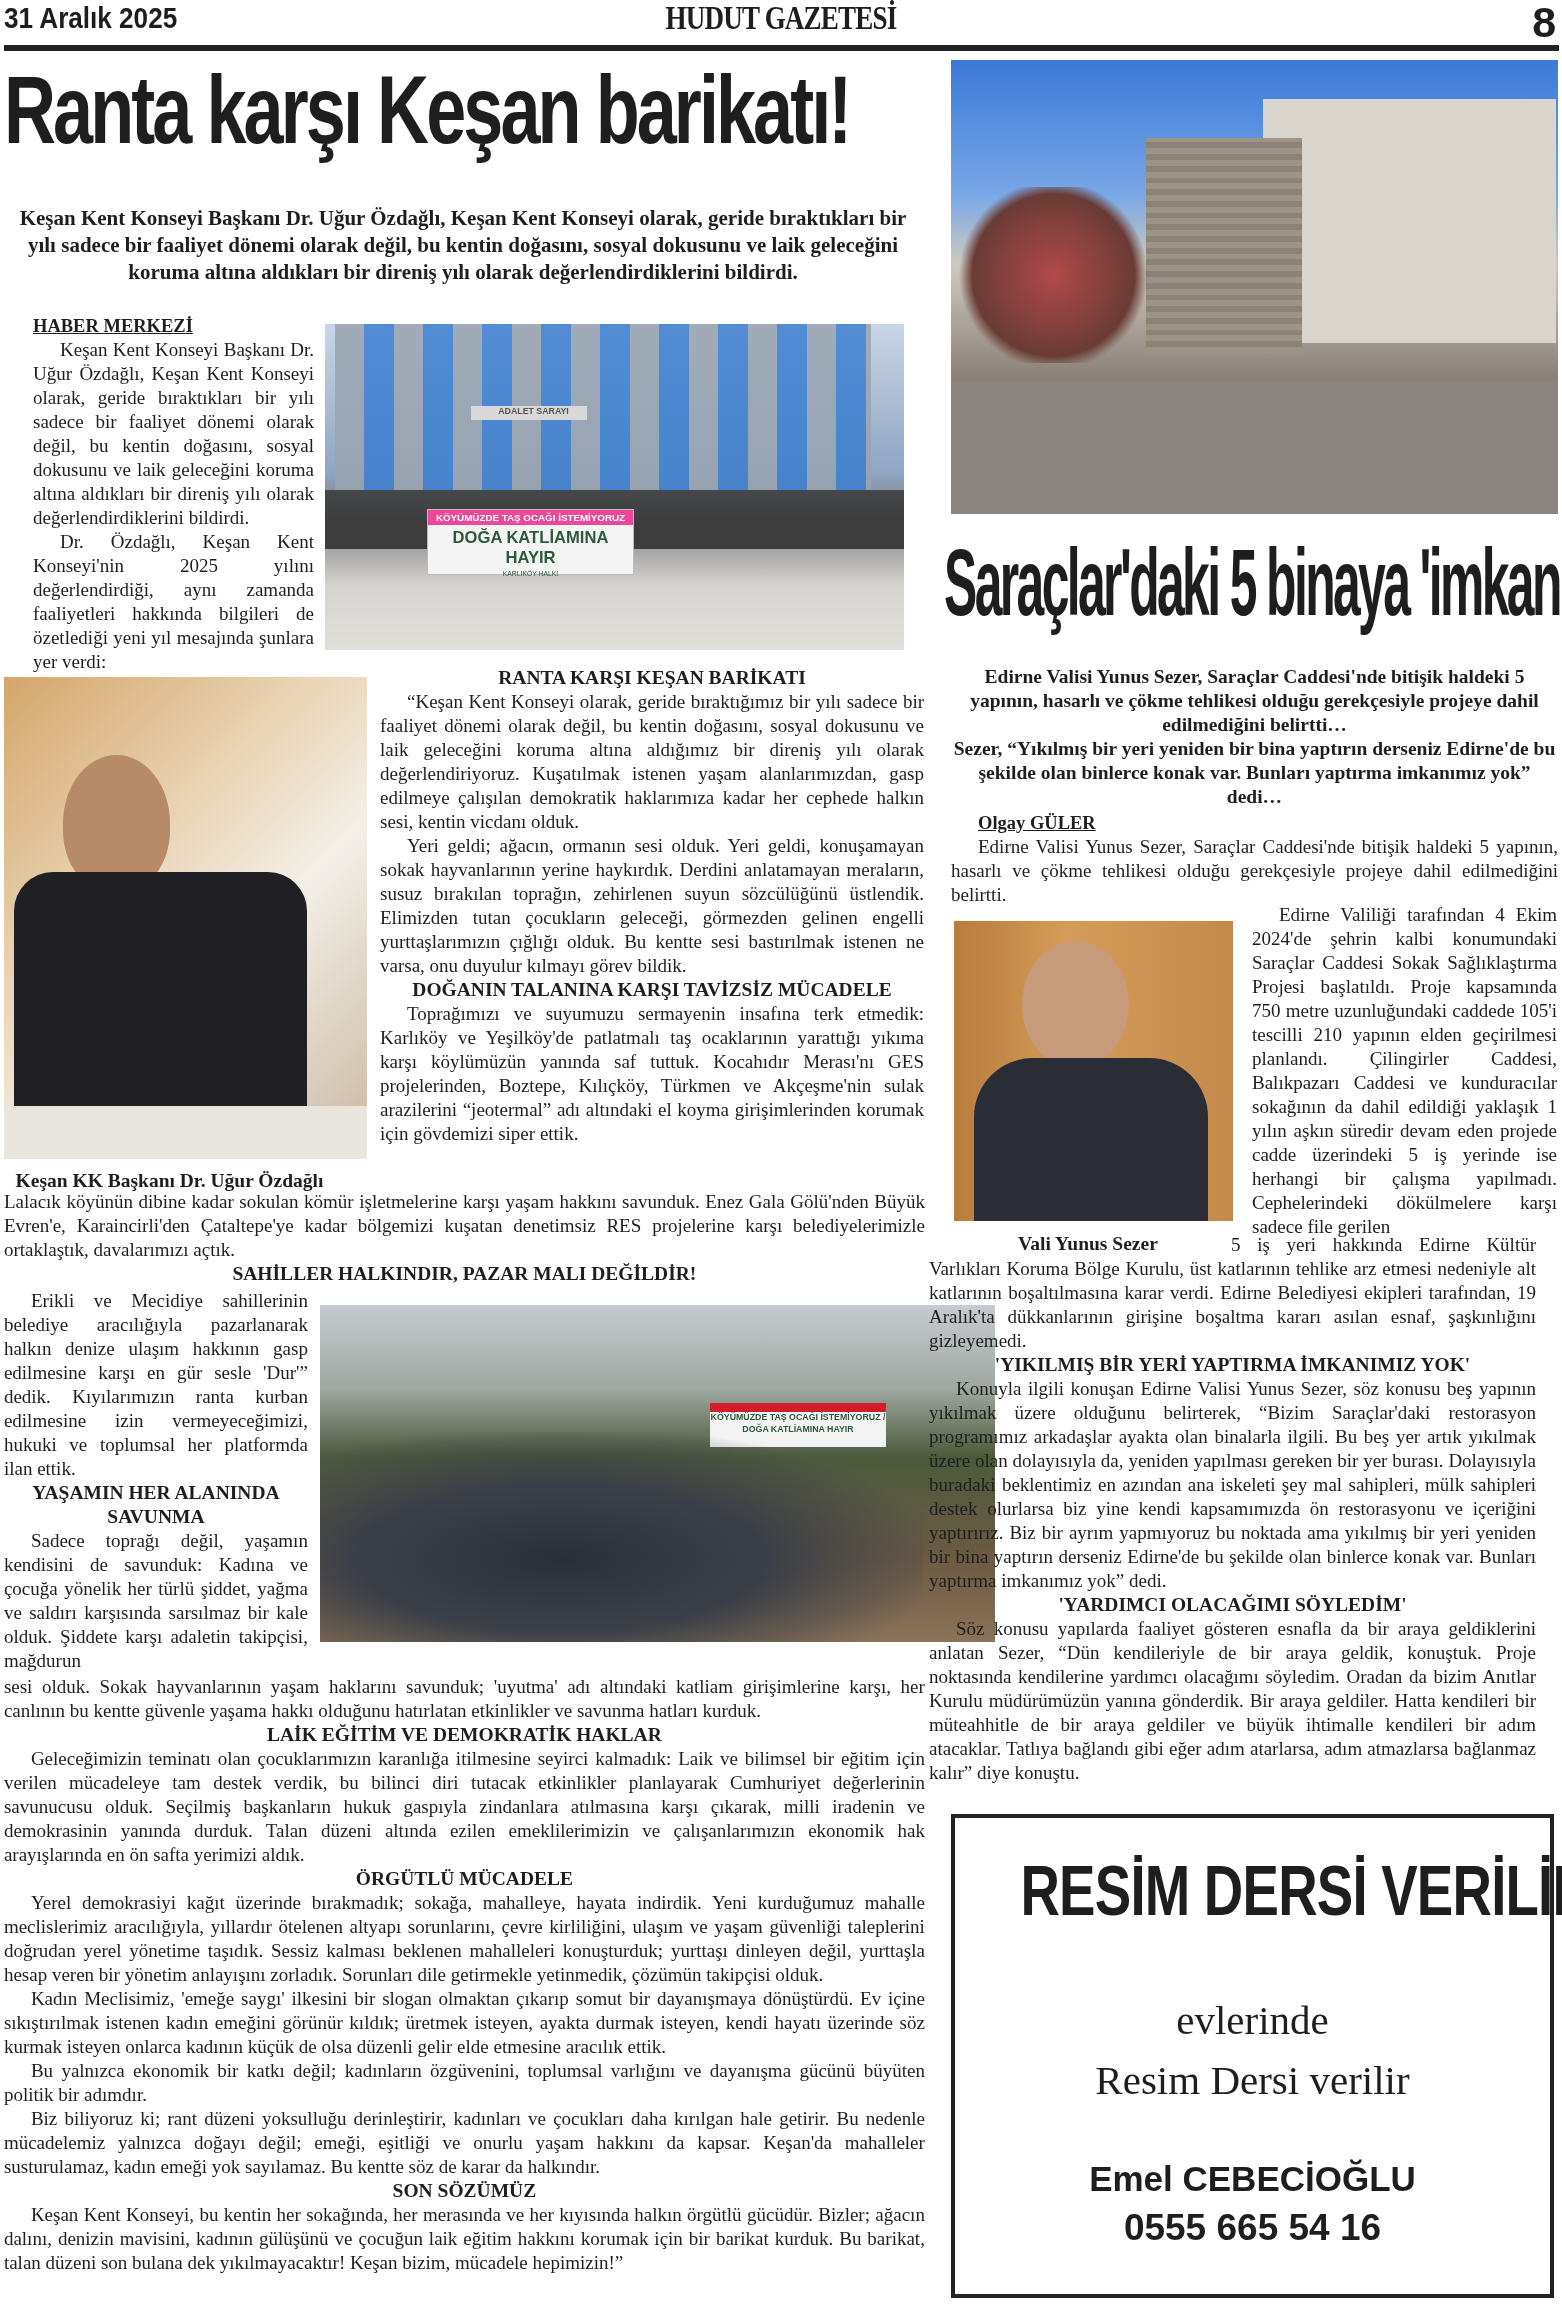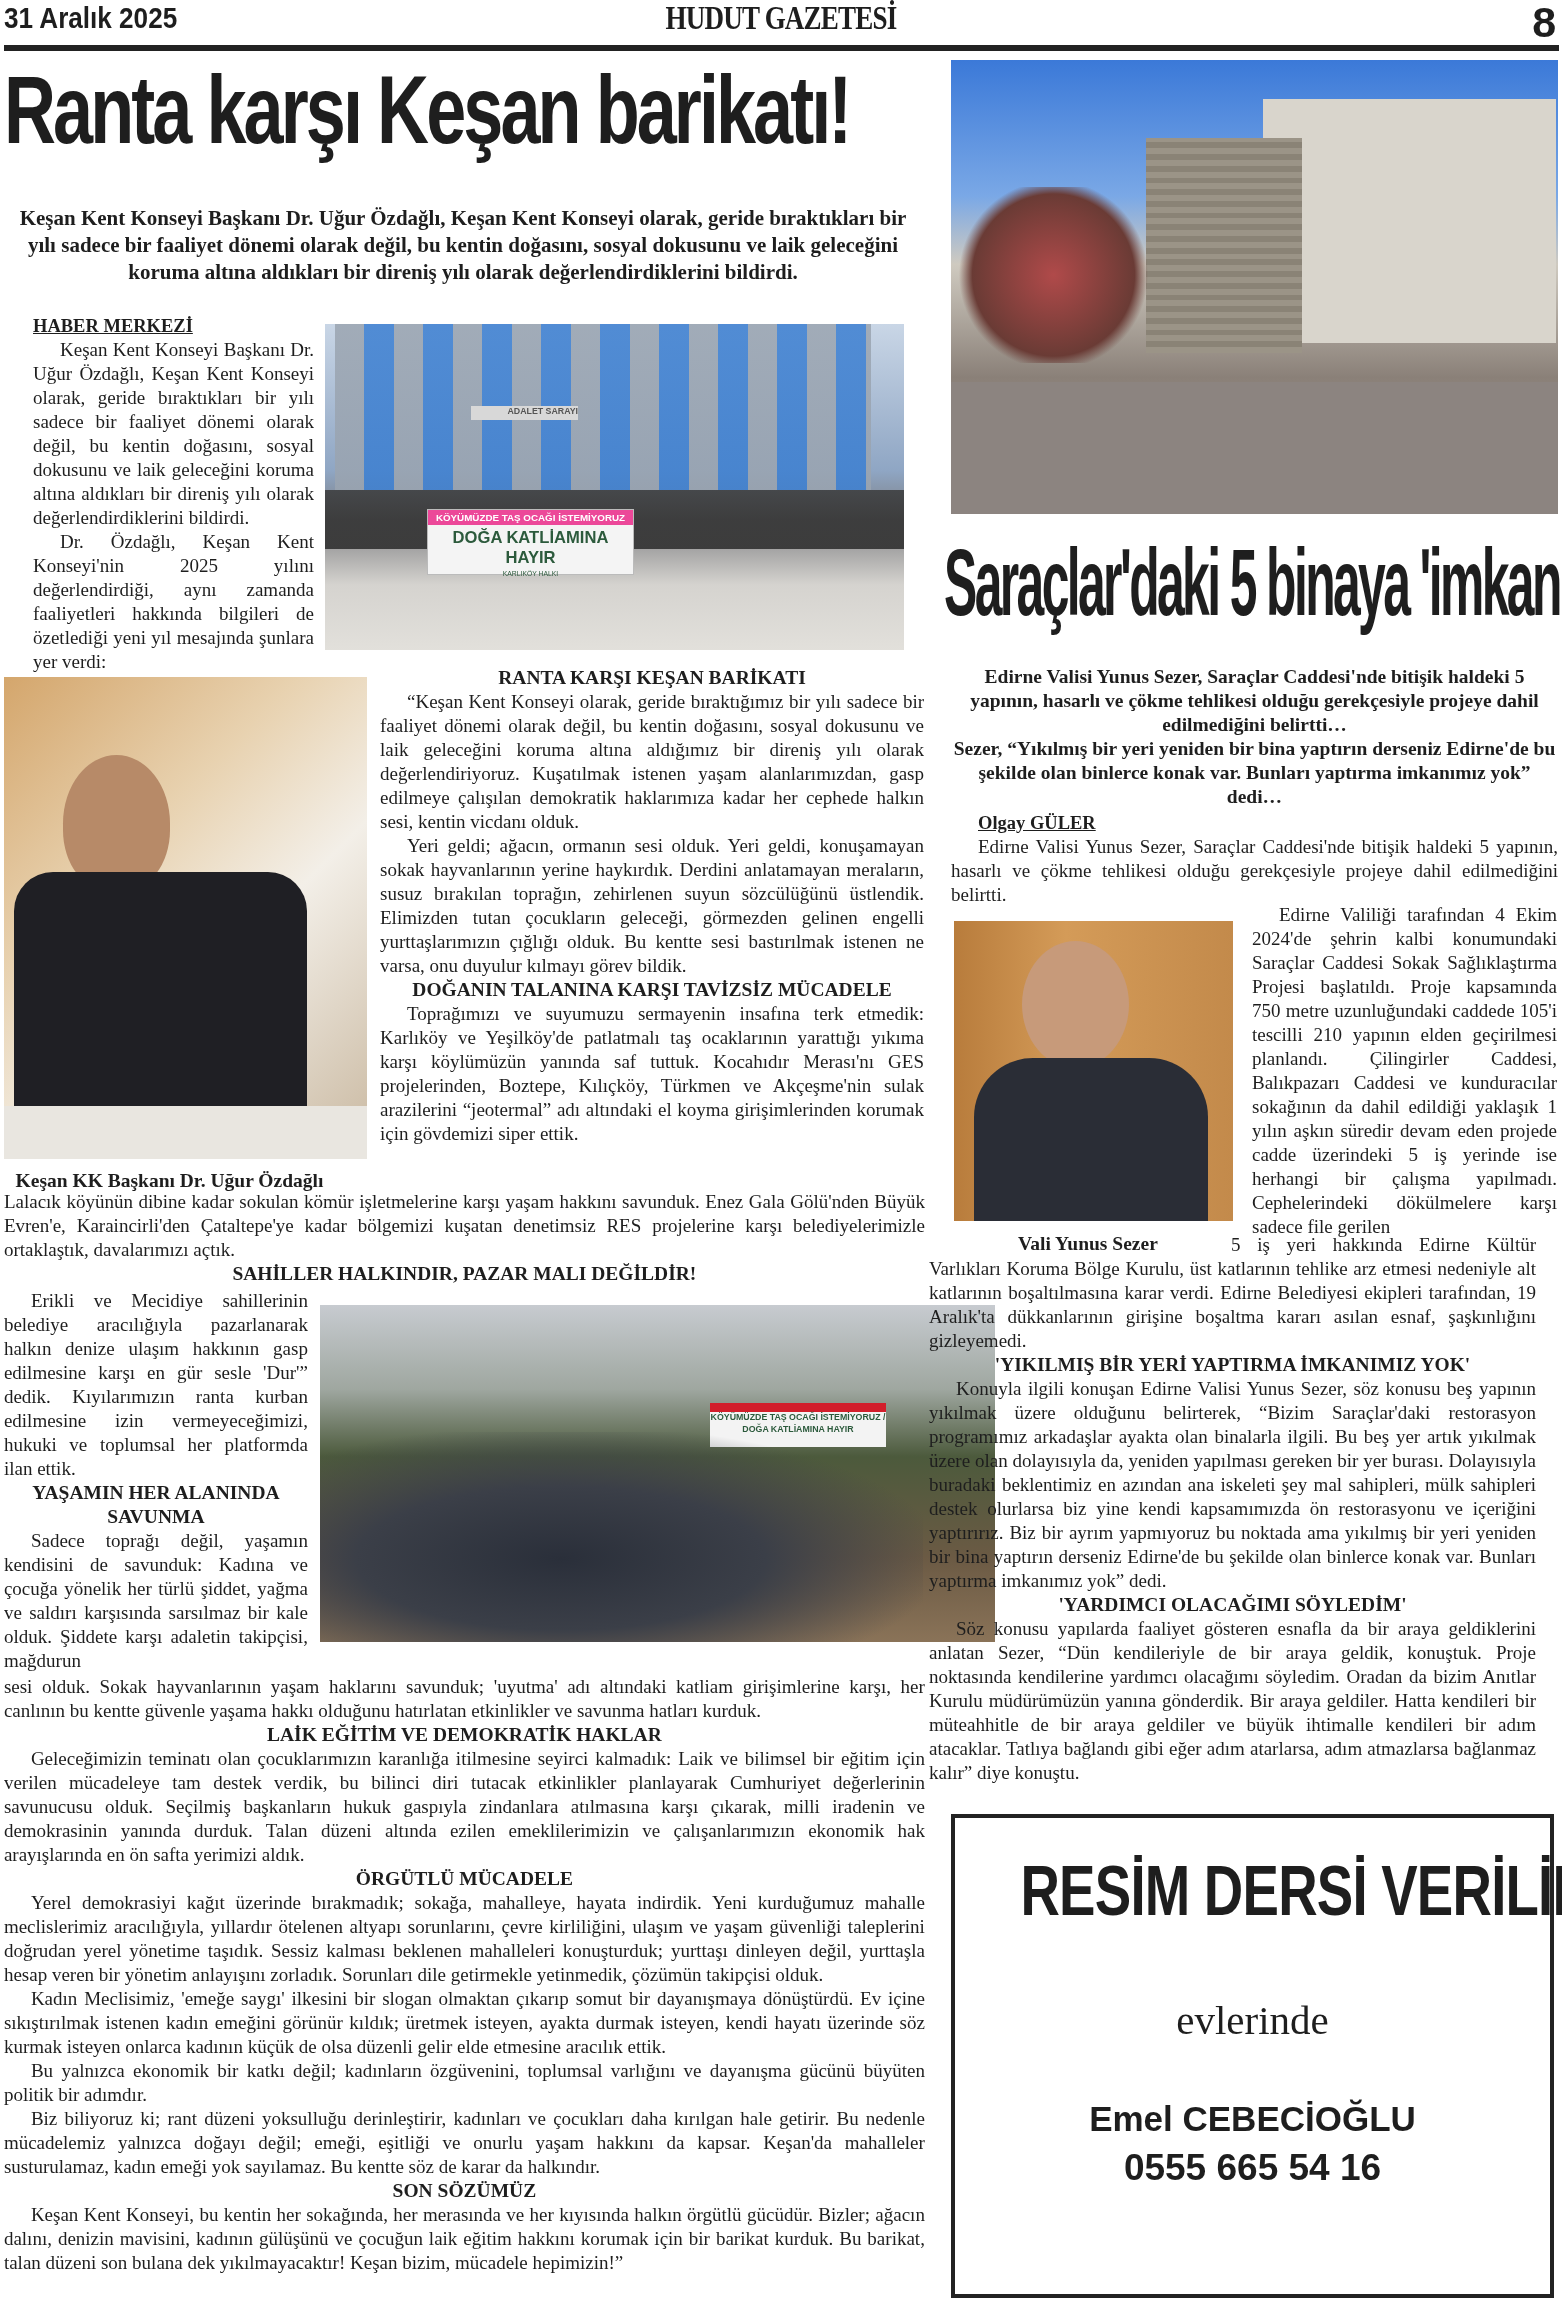--- a/index.html
+++ b/index.html
@@ -37,21 +37,21 @@
 <div class="abs lead">Keşan Kent Konseyi Başkanı Dr. Uğur Özdağlı, Keşan Kent Konseyi olarak, geride bıraktıkları bir yılı sadece bir faaliyet dönemi olarak değil, bu kentin doğasını, sosyal dokusunu ve laik geleceğini koruma altına aldıkları bir direniş yılı olarak değerlendirdiklerini bildirdi.</div>
 
 <div class="abs body" style="left:33px;top:314px;width:281px;">
   <div class="byline">HABER MERKEZİ</div>
   <p>Keşan Kent Konseyi Başkanı Dr. Uğur Özdağlı, Keşan Kent Konseyi olarak, geride bıraktıkları bir yılı sadece bir faaliyet dönemi olarak değil, bu kentin doğasını, sosyal dokusunu ve laik geleceğini koruma altına aldıkları bir direniş yılı olarak değerlendirdiklerini bildirdi.</p>
   <p>Dr. Özdağlı, Keşan Kent Konsey­i'nin 2025 yılını değerlendirdiği, aynı zamanda faaliyetleri hakkında bilgileri de özetlediği yeni yıl mesajında şunlara yer verdi:</p>
 </div>
 
 <div class="abs photo" style="left:325px;top:324px;width:579px;height:326px;background:linear-gradient(#c9d6e6 0%,#8fa6c4 45%,#7c7d80 60%,#d5d3cf 80%,#e2e0db 100%);">
   <div style="position:absolute;left:9.8px;top:0;width:536px;height:166px;background:repeating-linear-gradient(90deg,#9aa4b0 0 29px,#3c7fd1 29px 59px);opacity:.85;"></div>
-  <div style="position:absolute;left:146px;top:82px;width:107px;height:13.7px;background:#d8d8d8;color:#555;font:bold 8.8px 'Liberation Sans',sans-serif;text-align:right;">ADALET SARAYI</div>
+  <div style="position:absolute;left:146px;top:82px;width:107px;height:13.7px;background:#d8d8d8;color:#555;font:bold 8.8px 'Liberation Sans',sans-serif;text-align:center;padding-left:9px;">ADALET SARAYI</div>
   <div style="position:absolute;left:0;top:166px;width:579px;height:59px;background:linear-gradient(#3a3a3a,#2a2a2a);opacity:.85;"></div>
   <div style="position:absolute;left:102px;top:185px;width:205px;height:64px;background:#f4f4f4;border:1px solid #bbb;text-align:center;font-family:'Liberation Sans',sans-serif;">
     <div style="background:#ec4899;color:#fff;font-weight:bold;font-size:9.8px;padding:2px 0;">KÖYÜMÜZDE TAŞ OCAĞI İSTEMİYORUZ</div>
     <div style="color:#2c5a3c;font-weight:bold;font-size:16.6px;margin-top:2.9px;">DOĞA KATLİAMINA HAYIR</div>
     <div style="color:#2c5a3c;font-size:6.8px;margin-top:2px;">KARLIKÖY HALKI</div>
   </div>
 </div>
 
 <div class="abs photo" style="left:3.9px;top:677px;width:363px;height:482px;background:linear-gradient(135deg,#d4a66c 0%,#e8d2b0 35%,#f3efe8 60%,#c9b8a0 100%);">
   <div style="position:absolute;left:59px;top:78px;width:107px;height:137px;border-radius:50% 50% 45% 45%;background:#b78a68;"></div>
@@ -125,17 +125,18 @@
   <h3 class="sub">'YIKILMIŞ BİR YERİ YAPTIRMA İMKANIMIZ YOK'</h3>
   <p>Konuyla ilgili konuşan Edirne Valisi Yunus Sezer, söz konusu beş yapının yıkılmak üzere olduğunu belirterek, “Bizim Saraçlar'daki restorasyon programımız arkadaşlar ayakta olan binalarla ilgili. Bu beş yer artık yıkılmak üzere olan dolayısıyla da, yeniden yapılması gereken bir yer burası. Dolayısıyla buradaki beklentimiz en azından ana iskeleti şey mal sahipleri, mülk sahipleri destek olurlarsa biz yine kendi kapsamımızda ön restorasyonu ve içeriğini yaptırırız. Biz bir ayrım yapmıyoruz bu noktada ama yıkılmış bir yeri yeniden bir bina yaptırın derseniz Edirne'de bu şekilde olan binlerce konak var. Bunları yaptırma imkanımız yok” dedi.</p>
   <h3 class="sub">'YARDIMCI OLACAĞIMI SÖYLEDİM'</h3>
   <p>Söz konusu yapılarda faaliyet gösteren esnafla da bir araya geldiklerini anlatan Sezer, “Dün kendileriyle de bir araya geldik, konuştuk. Proje noktasında kendilerine yardımcı olacağımı söyledim. Oradan da bizim Anıtlar Kurulu müdürümüzün yanına gönderdik. Bir araya geldiler. Hatta kendileri bir müteahhitle de bir araya geldiler ve büyük ihtimalle kendileri bir adım atacaklar. Tatlıya bağlandı gibi eğer adım atarlarsa, adım atmazlarsa bağlanmaz kalır” diye konuştu.</p>
 </div>
 
 <div class="abs ad">
   <div class="ad-title">RESİM DERSİ VERİLİR</div>
   <div class="ad-body">
     <div>evlerinde</div>
+    <div>Resim Dersi verilir</div>
   </div>
   <div class="ad-name">Emel CEBECİOĞLU</div>
   <div class="ad-phone">0555 665 54 16</div>
 </div>
 
 
 </body></html>

